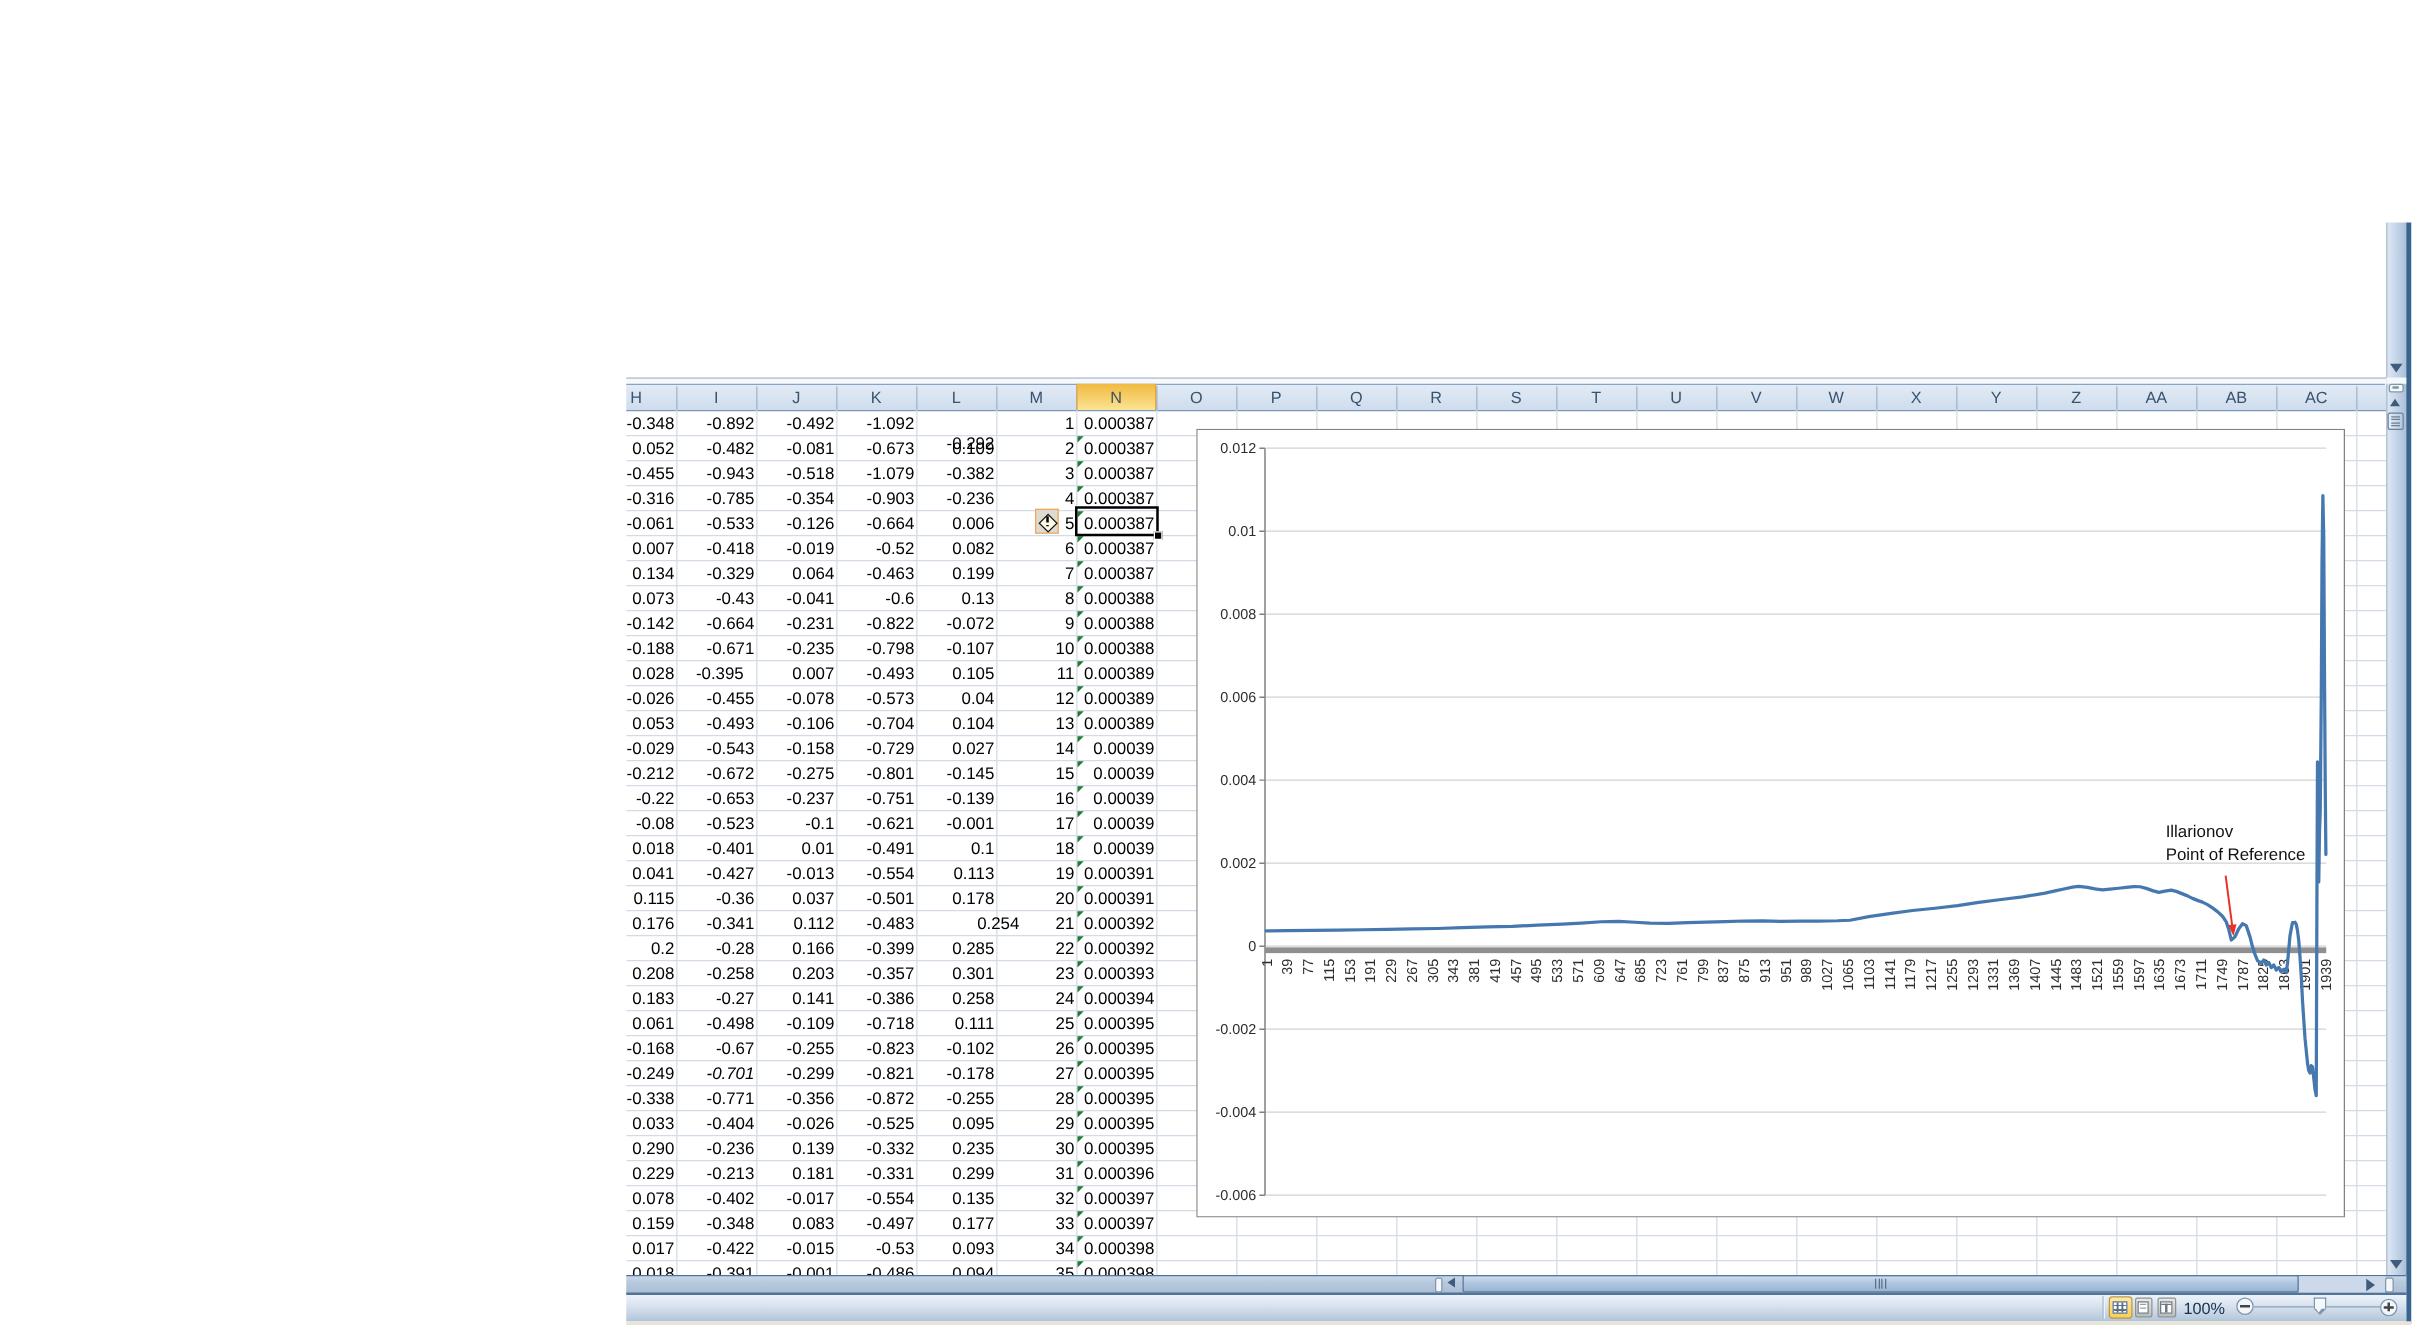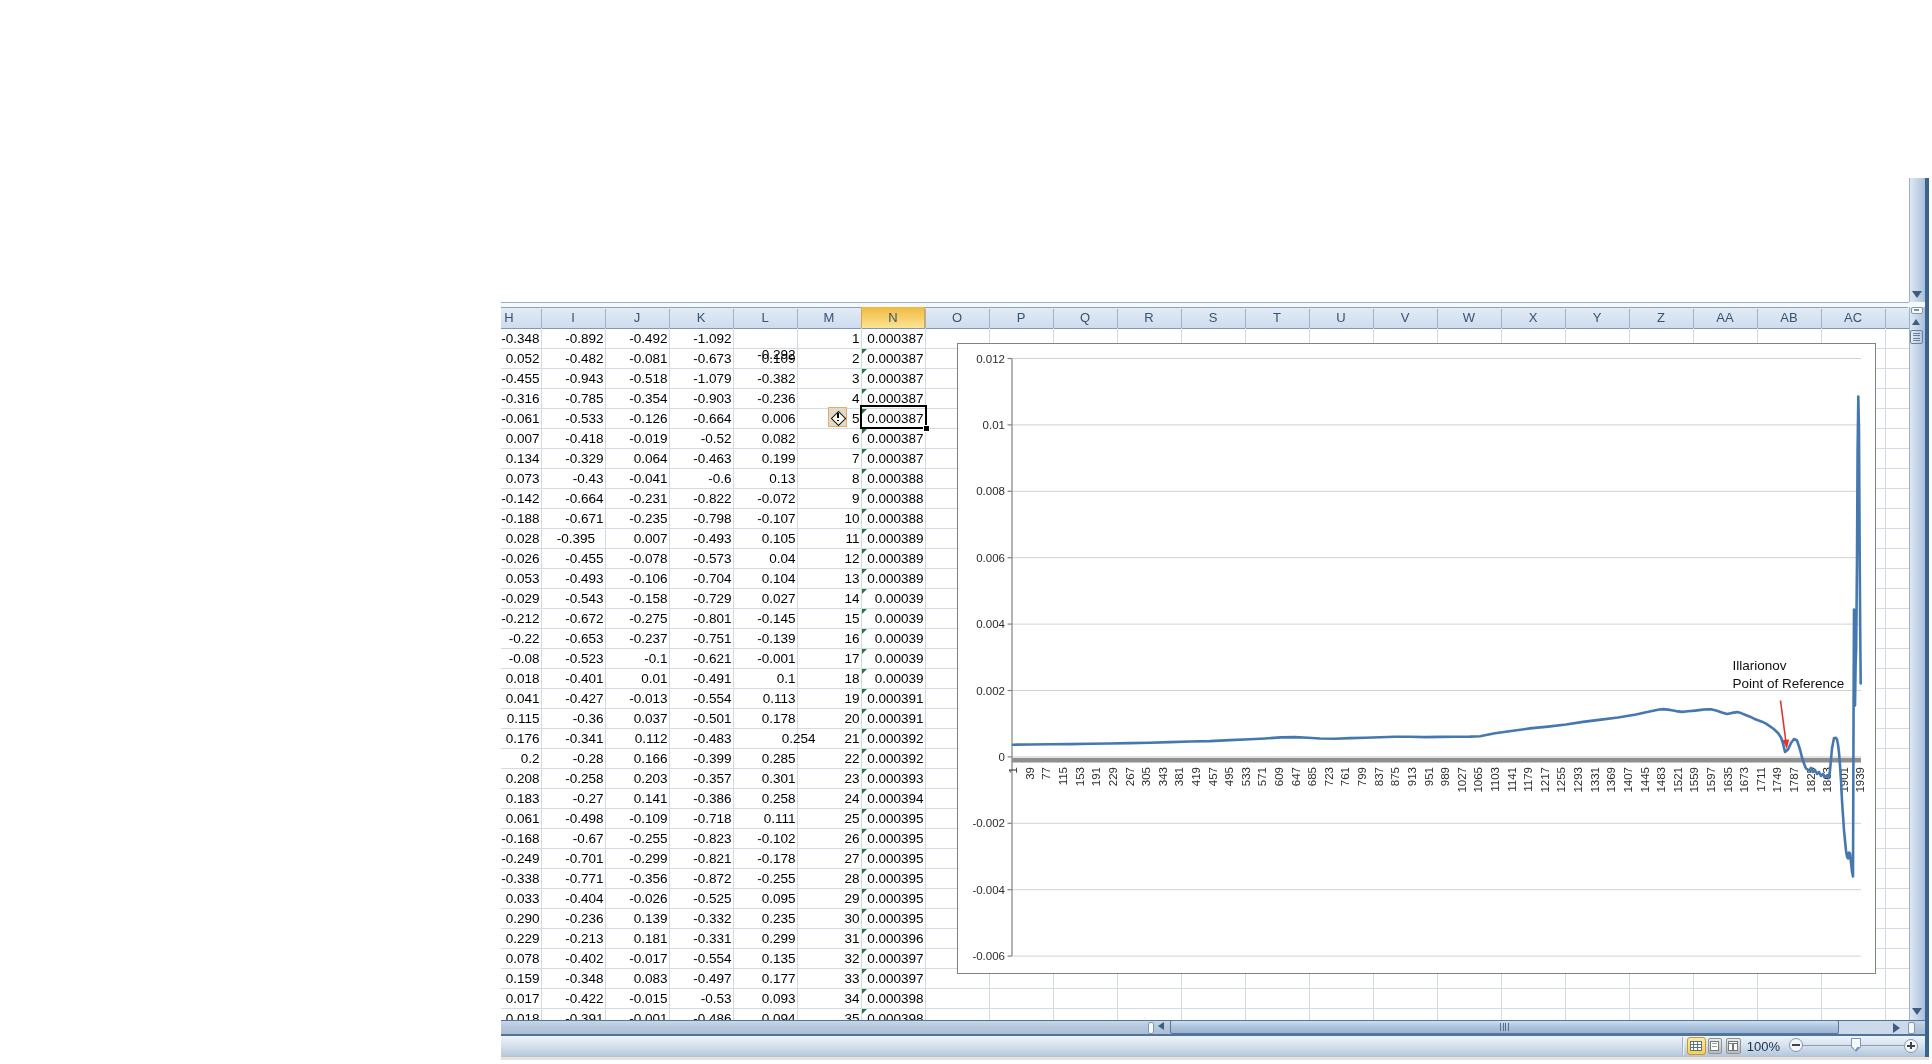--- a/index.html
+++ b/index.html
@@ -315,21 +315,21 @@
 <div class="ab" style="left:862px;top:809px;width:0;height:0;border-top:5px solid #1e7a34;border-right:5px solid transparent"></div>
 <div class="cell" style="left:477px;top:828.5px;width:62.5px;">-0.168</div>
 <div class="cell" style="left:541px;top:828.5px;width:62.5px;">-0.67</div>
 <div class="cell" style="left:605px;top:828.5px;width:62.5px;">-0.255</div>
 <div class="cell" style="left:669px;top:828.5px;width:62.5px;">-0.823</div>
 <div class="cell" style="left:733px;top:828.5px;width:62.5px;">-0.102</div>
 <div class="cell" style="left:797px;top:828.5px;width:62.5px;">26</div>
 <div class="cell" style="left:861px;top:828.5px;width:62.5px;">0.000395</div>
 <div class="ab" style="left:862px;top:829px;width:0;height:0;border-top:5px solid #1e7a34;border-right:5px solid transparent"></div>
 <div class="cell" style="left:477px;top:848.5px;width:62.5px;">-0.249</div>
-<div class="cell" style="left:541px;top:848.5px;width:62.5px;">-0.701</div>
+<div class="cell" style="left:541px;top:848.5px;width:62.5px;font-style:italic;">-0.701</div>
 <div class="cell" style="left:605px;top:848.5px;width:62.5px;">-0.299</div>
 <div class="cell" style="left:669px;top:848.5px;width:62.5px;">-0.821</div>
 <div class="cell" style="left:733px;top:848.5px;width:62.5px;">-0.178</div>
 <div class="cell" style="left:797px;top:848.5px;width:62.5px;">27</div>
 <div class="cell" style="left:861px;top:848.5px;width:62.5px;">0.000395</div>
 <div class="ab" style="left:862px;top:849px;width:0;height:0;border-top:5px solid #1e7a34;border-right:5px solid transparent"></div>
 <div class="cell" style="left:477px;top:868.5px;width:62.5px;">-0.338</div>
 <div class="cell" style="left:541px;top:868.5px;width:62.5px;">-0.771</div>
 <div class="cell" style="left:605px;top:868.5px;width:62.5px;">-0.356</div>
 <div class="cell" style="left:669px;top:868.5px;width:62.5px;">-0.872</div>

